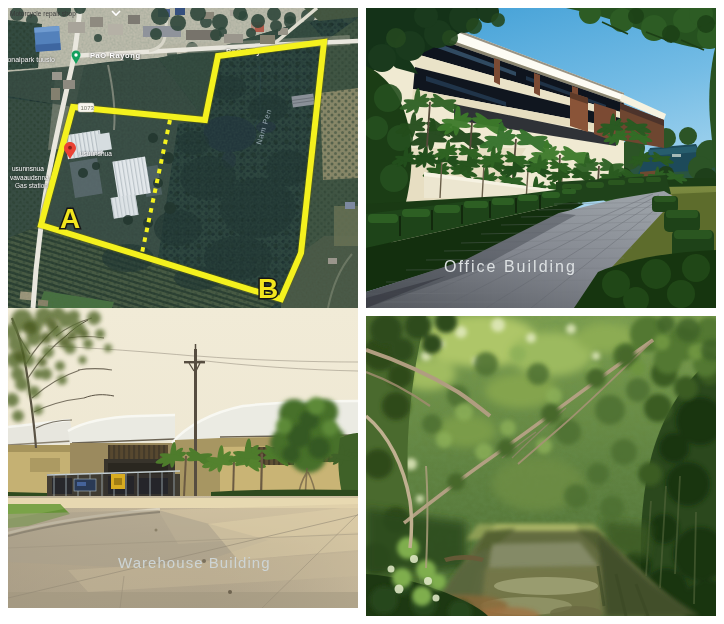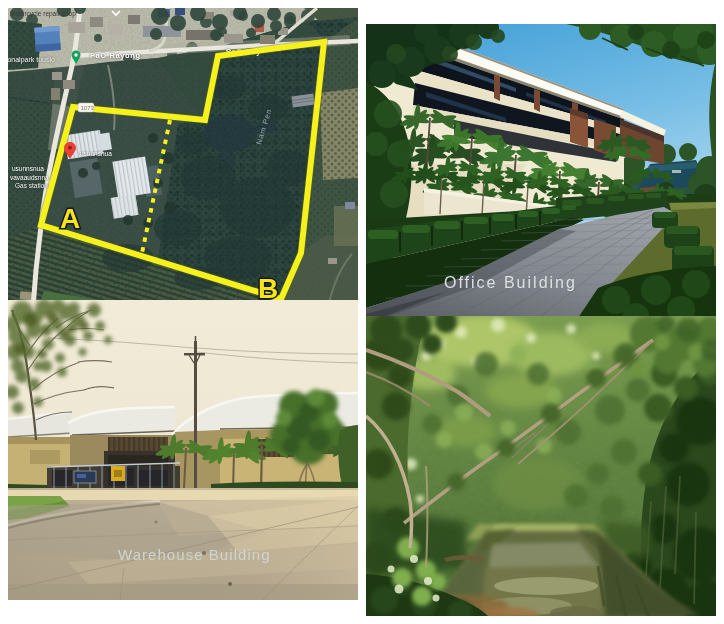--- a/index.html
+++ b/index.html
@@ -273,21 +273,21 @@
 <text x="72" y="148" font-size="6.5" fill="#ffffff" style="text-shadow:0 0 2px #222">usuunshua</text>
 
 <text x="4" y="163" font-size="6.5" fill="#ffffff" style="text-shadow:0 0 2px #222">usunnsnua</text>
 <text x="2" y="172" font-size="6.5" fill="#ffffff" style="text-shadow:0 0 2px #222">vavaaudsnna</text>
 <text x="7" y="180" font-size="6.5" fill="#f2f2f2" style="text-shadow:0 0 2px #222">Gas station</text>
 
 <text x="0" y="0" font-size="7.5" fill="#a2b2bc" transform="translate(253,137) rotate(-73)" letter-spacing="0.8" opacity="0.9">Nam Pen</text>
 </svg>
 </div>
 
-<div class="q" style="left:366px;top:24px" id="qoffice">
+<div class="q" style="left:366px;top:8px" id="qoffice">
 <svg width="350" height="300" viewBox="0 0 350 300">
 <defs>
 <linearGradient id="osky" x1="0" y1="0" x2="0.3" y2="1">
 <stop offset="0" stop-color="#3d9dd5"></stop>
           <stop offset="0.45" stop-color="#74bce5"></stop>
           <stop offset="0.8" stop-color="#aad7ef"></stop>
           <stop offset="1" stop-color="#cfe9f6"></stop>
 </linearGradient>
 <linearGradient id="opath" x1="0" y1="1" x2="0.7" y2="0">
 <stop offset="0" stop-color="#54585e"></stop>
@@ -525,21 +525,21 @@
         <circle cx="290" cy="266" r="15"></circle>
         <circle cx="330" cy="260" r="14"></circle>
         <circle cx="270" cy="292" r="13"></circle>
         <circle cx="315" cy="286" r="14"></circle>
       </g>
 
 <text x="78" y="264" font-size="16" fill="#dce0e2" letter-spacing="2" font-family="Liberation Sans,sans-serif">Office Building</text>
 </svg>
 </div>
 
-<div class="q" style="left:8px;top:300px" id="qwarehouse">
+<div class="q" style="left:8px;top:308px" id="qwarehouse">
 <svg width="350" height="300" viewBox="0 0 350 300">
 <defs>
 <linearGradient id="wsky" x1="0" y1="0" x2="0" y2="1">
 <stop offset="0" stop-color="#f1ebd7"></stop>
           <stop offset="0.75" stop-color="#ede6d1"></stop>
           <stop offset="1" stop-color="#efe7d1"></stop>
 </linearGradient>
 <linearGradient id="wpav" x1="0" y1="0" x2="0" y2="1">
 <stop offset="0" stop-color="#c9bca0"></stop>
           <stop offset="0.45" stop-color="#b6a98f"></stop>

